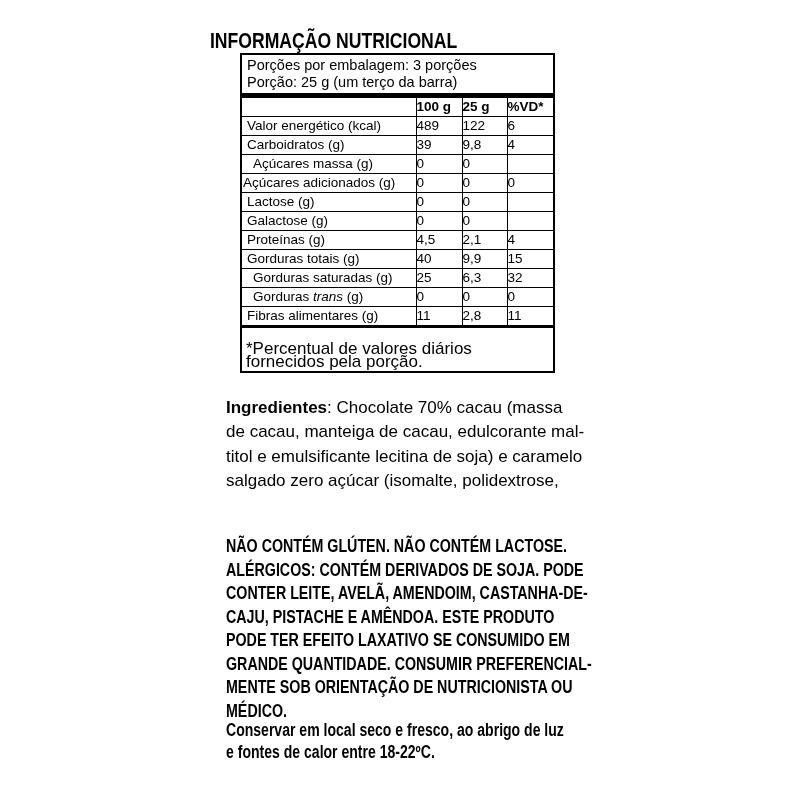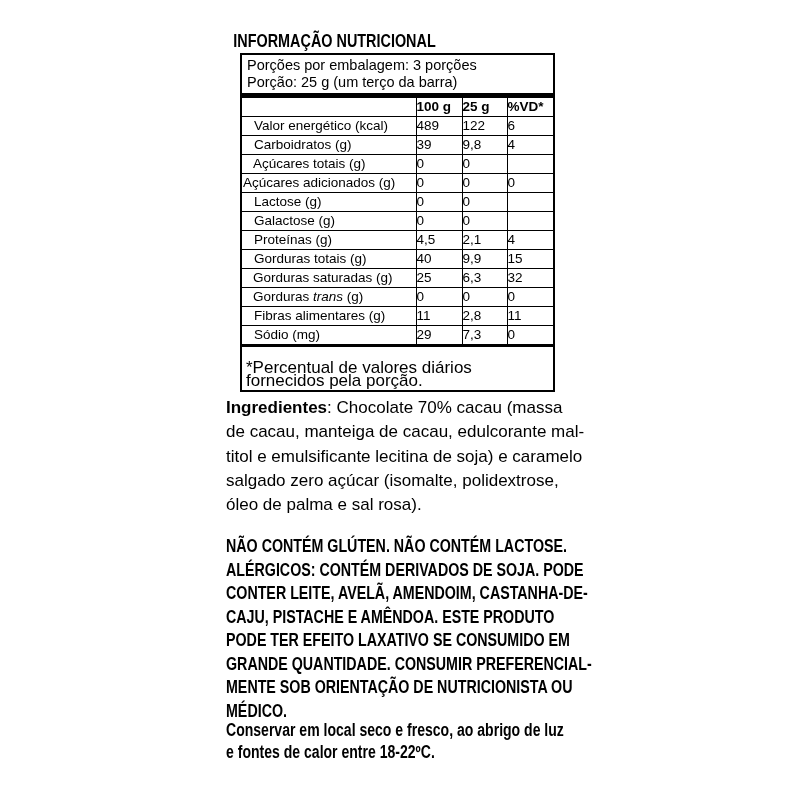--- a/index.html
+++ b/index.html
@@ -1,33 +1,33 @@
 <!DOCTYPE html>
 <html><head>
 <meta charset="utf-8">
 <style>
   html,body{margin:0;padding:0;background:#ffffff;}
   body{width:800px;height:800px;color:#000;font-family:"Liberation Sans",sans-serif;}
   .page{position:relative;width:800px;height:800px;background:#fff;overflow:hidden;}
 
   .title{position:absolute;top:29px;left:0;width:668px;text-align:center;
-         font-size:18px;font-weight:bold;line-height:24px;}
+         font-size:22px;font-weight:bold;line-height:24px;}
   .title span{display:inline-block;transform:scaleX(0.8);transform-origin:center;}
 
   .box{position:absolute;top:53px;left:240px;width:315px;box-sizing:border-box;
        border:2px solid #000;background:#fff;}
   .serving{font-size:14.5px;line-height:17px;padding:2px 17px 2px 5px;}
   .thickbar{height:5px;background:#000;}
 
   table{width:100%;border-collapse:collapse;table-layout:fixed;font-size:13.5px;}
   th,td{height:18px;padding:0;line-height:18px;border-bottom:1.5px solid #000;
         font-weight:normal;overflow:hidden;white-space:nowrap;}
   th{font-weight:bold;}
   .lbl{text-align:left;}
-  .i0{padding-left:12px;}
+  .i0{padding-left:5px;}
   .i1{padding-left:11px;}
   .i2{padding-left:1px;}
   .v{border-left:1.5px solid #000;text-align:left;}
   tbody tr:last-child td{border-bottom:none;}
   .midline{height:2.5px;background:#000;}
   .footnote{font-size:17px;line-height:13px;padding:14px 3px 3px 4px;}
 
   .ingredients{position:absolute;top:396px;left:226px;font-size:17px;line-height:24.3px;}
   .ingredients .ln{white-space:nowrap;}
 
@@ -78,21 +78,21 @@
             <td class="v">122</td>
             <td class="v">6</td>
           </tr>
           <tr>
             <td class="lbl i0">Carboidratos (g)</td>
             <td class="v">39</td>
             <td class="v">9,8</td>
             <td class="v">4</td>
           </tr>
           <tr>
-            <td class="lbl i1">Açúcares totais (g)</td>
+            <td class="lbl i1">Açúcares massa (g)</td>
             <td class="v">0</td>
             <td class="v">0</td>
             <td class="v"></td>
           </tr>
           <tr>
             <td class="lbl i2">Açúcares adicionados (g)</td>
             <td class="v">0</td>
             <td class="v">0</td>
             <td class="v">0</td>
           </tr>
@@ -131,39 +131,32 @@
             <td class="v">0</td>
             <td class="v">0</td>
             <td class="v">0</td>
           </tr>
           <tr>
             <td class="lbl i0">Fibras alimentares (g)</td>
             <td class="v">11</td>
             <td class="v">2,8</td>
             <td class="v">11</td>
           </tr>
-          <tr>
-            <td class="lbl i0">Sódio (mg)</td>
-            <td class="v">29</td>
-            <td class="v">7,3</td>
-            <td class="v">0</td>
-          </tr>
         </tbody>
     </table>
     <div class="midline"></div>
     <div class="footnote">*Percentual de valores diários fornecidos pela porção.</div>
   </div>
 
   <div class="ingredients">
     <div class="ln"><b>Ingredientes</b><span>: Chocolate 70% cacau (massa</span></div>
     <div>
         <div class="ln">de cacau, manteiga de cacau, edulcorante mal-</div>
         <div class="ln">titol e emulsificante lecitina de soja) e caramelo</div>
         <div class="ln">salgado zero açúcar (isomalte, polidextrose,</div>
-        <div class="ln">óleo de palma e sal rosa).</div>
       </div>
   </div>
 
   <div class="allergens">
     <div>
         <div class="ln">NÃO CONTÉM GLÚTEN. NÃO CONTÉM LACTOSE.</div>
         <div class="ln">ALÉRGICOS: CONTÉM DERIVADOS DE SOJA. PODE</div>
         <div class="ln">CONTER LEITE, AVELÃ, AMENDOIM, CASTANHA-DE-</div>
         <div class="ln">CAJU, PISTACHE E AMÊNDOA. ESTE PRODUTO</div>
         <div class="ln">PODE TER EFEITO LAXATIVO SE CONSUMIDO EM</div>

